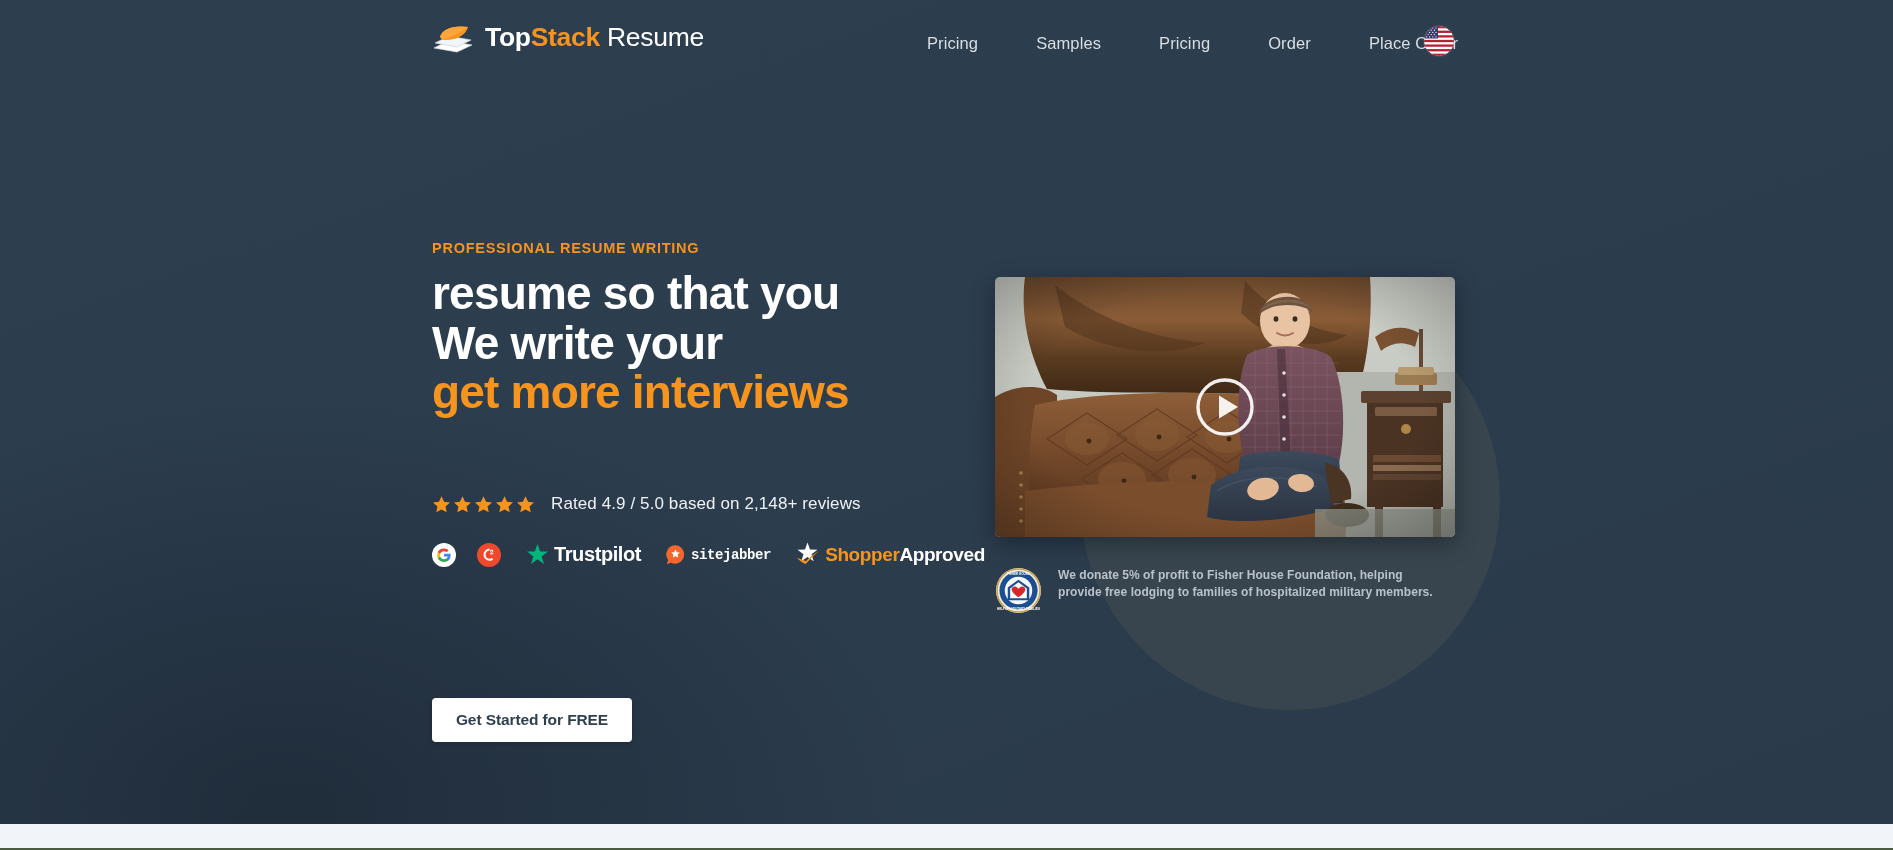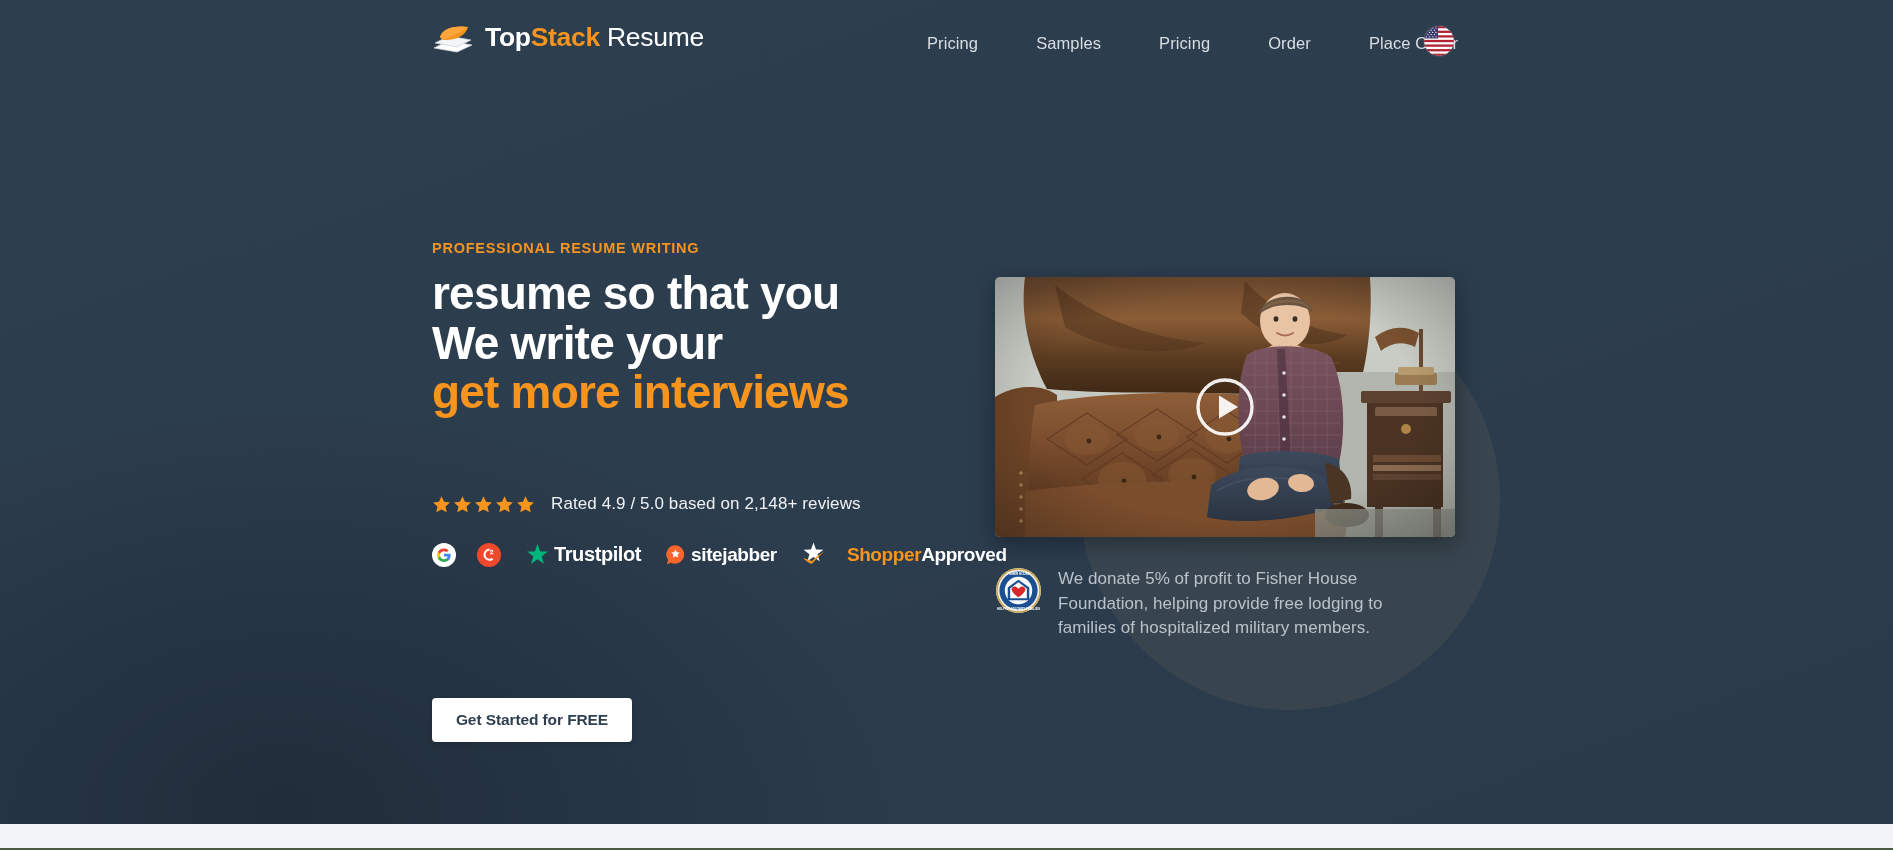--- a/index.html
+++ b/index.html
@@ -144,30 +144,30 @@
     display: flex;
     align-items: center;
     gap: 0;
     margin-top: 27px;
   }
   .badge { display: flex; align-items: center; cursor: pointer; }
   .badge-google { margin-right: 21px; }
   .badge-g2 { margin-right: 24px; }
   .badge-trustpilot { margin-right: 24px; gap: 4px; }
   .badge-sitejabber { margin-right: 22px; gap: 5px; }
-  .badge-shopper { gap: 19px; }
+  .badge-shopper { gap: 3px; }
 
   .badge-word {
     color: #ffffff;
     font-size: 20px;
     font-weight: 700;
     letter-spacing: -0.4px;
     white-space: nowrap;
   }
-  .badge-word.sj { font-size: 19px; font-weight: 700; }
+  .badge-word.sj { font-size: 14px; font-weight: 700; font-family: Liberation Mono, monospace; }
   .shopper-word { font-size: 19px; font-weight: 700; letter-spacing: -0.4px; white-space: nowrap; }
   .shopper-word .sp-orange { color: #f7941e; }
   .shopper-word .sp-white { color: #ffffff; }
 
   .cta-btn {
     position: absolute;
     left: 432px;
     top: 698px;
     width: 200px;
     height: 44px;
@@ -211,23 +211,23 @@
     left: 995px;
     top: 567px;
     width: 440px;
     display: flex;
     align-items: flex-start;
     gap: 16px;
   }
   .fisher-seal { width: 47px; height: 47px; flex: 0 0 47px; display: block; }
   .donate-text {
     color: #b9c2cb;
-    font-size: 17px;
+    font-size: 12px;
     line-height: 1.45;
-    font-weight: 400;
+    font-weight: 700;
     letter-spacing: 0.05px;
   }
 
   
   .bottom-strip {
     position: absolute;
     left: 0; bottom: 0;
     width: 1893px;
     height: 26px;
     background: #f1f4f8;

